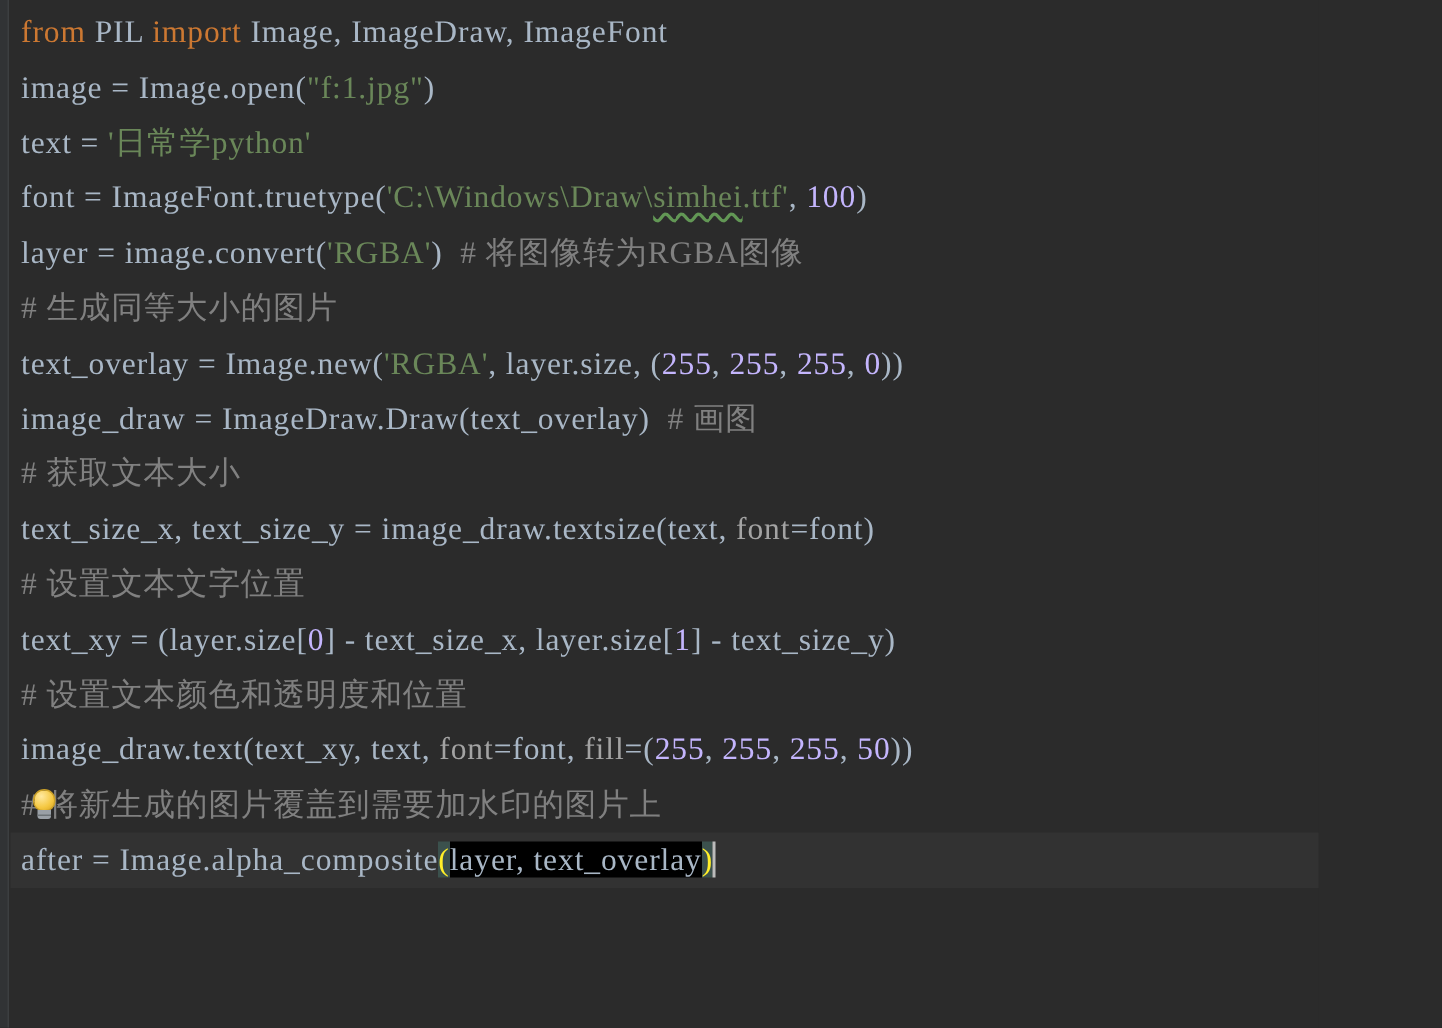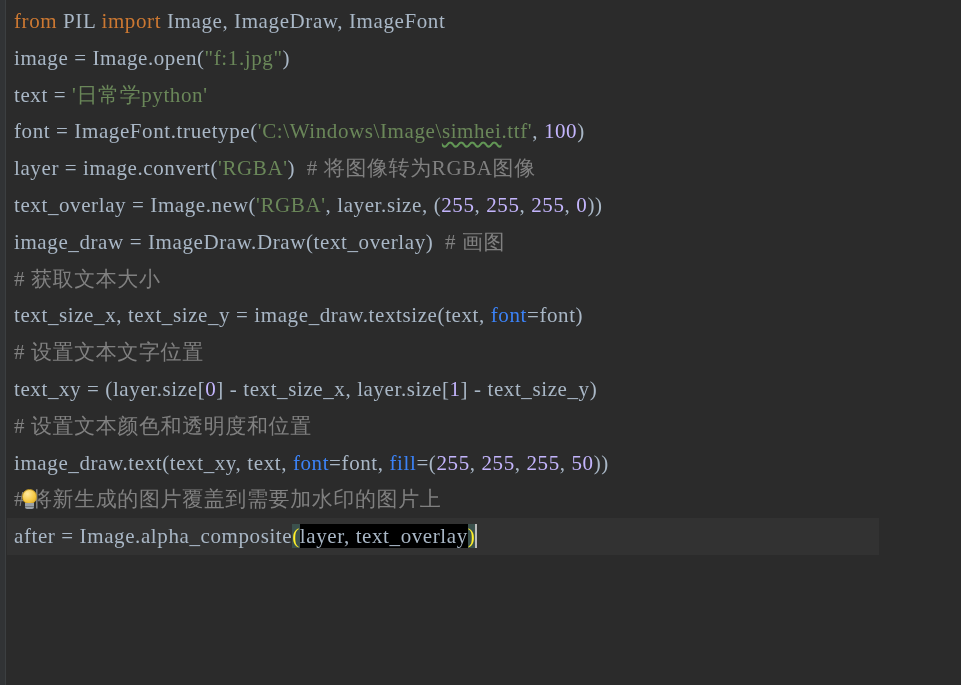--- a/index.html
+++ b/index.html
@@ -57,21 +57,21 @@
   .line.current {
     background: #323232;
   }
 
   
   .kw       { color: #cc7832; }   
   .ident    { color: #a9b7c6; }   
   .str      { color: #6a8759; }   
   .num      { color: #c4b5fd; }   
   .cmt      { color: #808080; }   
-  .kwarg    { color: #3b82f6; }   
+  .kwarg    { color: #a3a3a3; }   
   .brk-hl   {                      
     color: #ffef28;
     background: #3b514d;
   }
   .sel-span {                      
     background: #000000;
   }
 
   .squiggly {
     text-decoration: underline;
@@ -133,22 +133,23 @@
 
 <div id="editor">
 
   <div class="gutter-strip"></div>
 
   <div class="code-area">
     <div id="lines-host">
         <div class="line"><span class="kw">from</span><span class="ident"> PIL </span><span class="kw">import</span><span class="ident"> Image, ImageDraw, ImageFont</span></div>
         <div class="line"><span class="ident">image = Image.open(</span><span class="str">"f:1.jpg"</span><span class="ident">)</span></div>
         <div class="line"><span class="ident">text = </span><span class="str">'日常学python'</span></div>
-        <div class="line"><span class="ident">font = ImageFont.truetype(</span><span class="str">'C:\Windows\Image\</span><span class="str squiggly">simhei</span><span class="str">.ttf'</span><span class="ident">, </span><span class="num">100</span><span class="ident">)</span></div>
+        <div class="line"><span class="ident">font = ImageFont.truetype(</span><span class="str">'C:\Windows\Draw\</span><span class="str squiggly">simhei</span><span class="str">.ttf'</span><span class="ident">, </span><span class="num">100</span><span class="ident">)</span></div>
         <div class="line"><span class="ident">layer = image.convert(</span><span class="str">'RGBA'</span><span class="ident">)</span><span class="ident">  </span><span class="cmt"># 将图像转为RGBA图像</span></div>
+        <div class="line"><span class="cmt"># 生成同等大小的图片</span></div>
         <div class="line"><span class="ident">text_overlay = Image.new(</span><span class="str">'RGBA'</span><span class="ident">, layer.size, (</span><span class="num">255</span><span class="ident">, </span><span class="num">255</span><span class="ident">, </span><span class="num">255</span><span class="ident">, </span><span class="num">0</span><span class="ident">))</span></div>
         <div class="line"><span class="ident">image_draw = ImageDraw.Draw(text_overlay)</span><span class="ident">  </span><span class="cmt"># 画图</span></div>
         <div class="line"><span class="cmt"># 获取文本大小</span></div>
         <div class="line"><span class="ident">text_size_x, text_size_y = image_draw.textsize(text, </span><span class="kwarg">font</span><span class="ident">=font)</span></div>
         <div class="line"><span class="cmt"># 设置文本文字位置</span></div>
         <div class="line"><span class="ident">text_xy = (layer.size[</span><span class="num">0</span><span class="ident">] - text_size_x, layer.size[</span><span class="num">1</span><span class="ident">] - text_size_y)</span></div>
         <div class="line"><span class="cmt"># 设置文本颜色和透明度和位置</span></div>
         <div class="line"><span class="ident">image_draw.text(text_xy, text, </span><span class="kwarg">font</span><span class="ident">=font, </span><span class="kwarg">fill</span><span class="ident">=(</span><span class="num">255</span><span class="ident">, </span><span class="num">255</span><span class="ident">, </span><span class="num">255</span><span class="ident">, </span><span class="num">50</span><span class="ident">))</span></div>
         <div class="line"><span class="cmt"># 将新生成的图片覆盖到需要加水印的图片上</span><span class="bulb"><span class="glass"></span><span class="base"></span></span></div>
         <div class="line current"><span class="ident">after = Image.alpha_composite</span><span class="brk-hl">(</span><span class="ident sel-span">layer, text_overlay</span><span class="brk-hl">)</span><span class="caret"></span></div>

